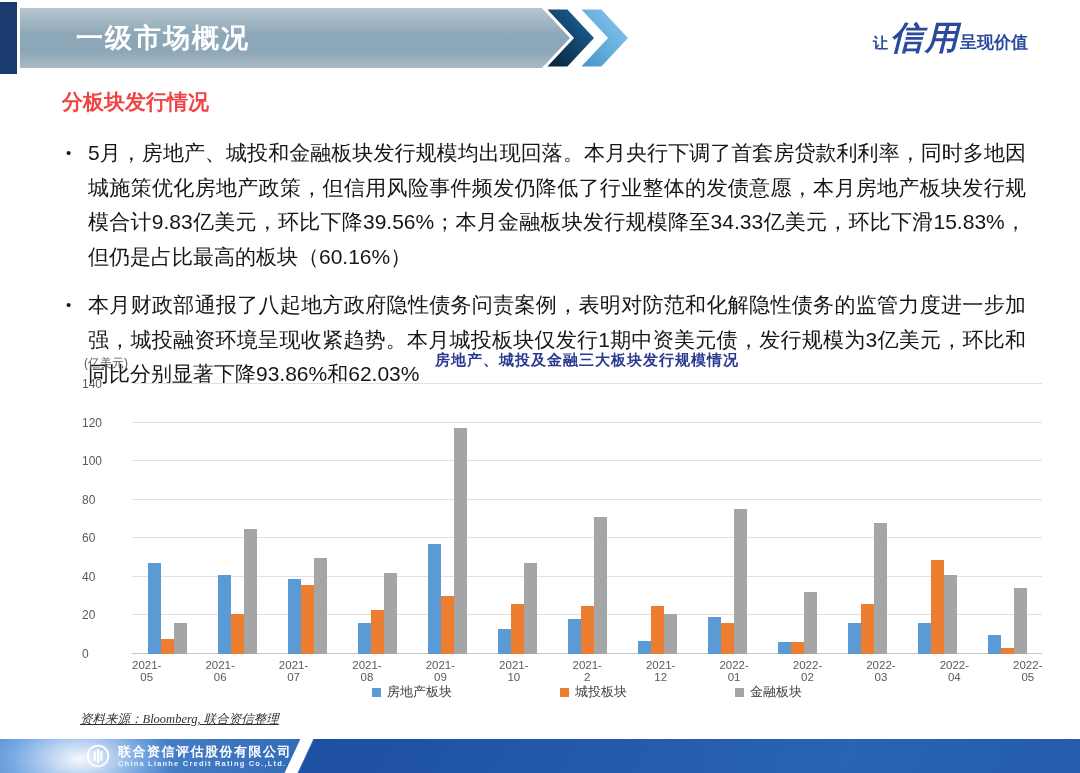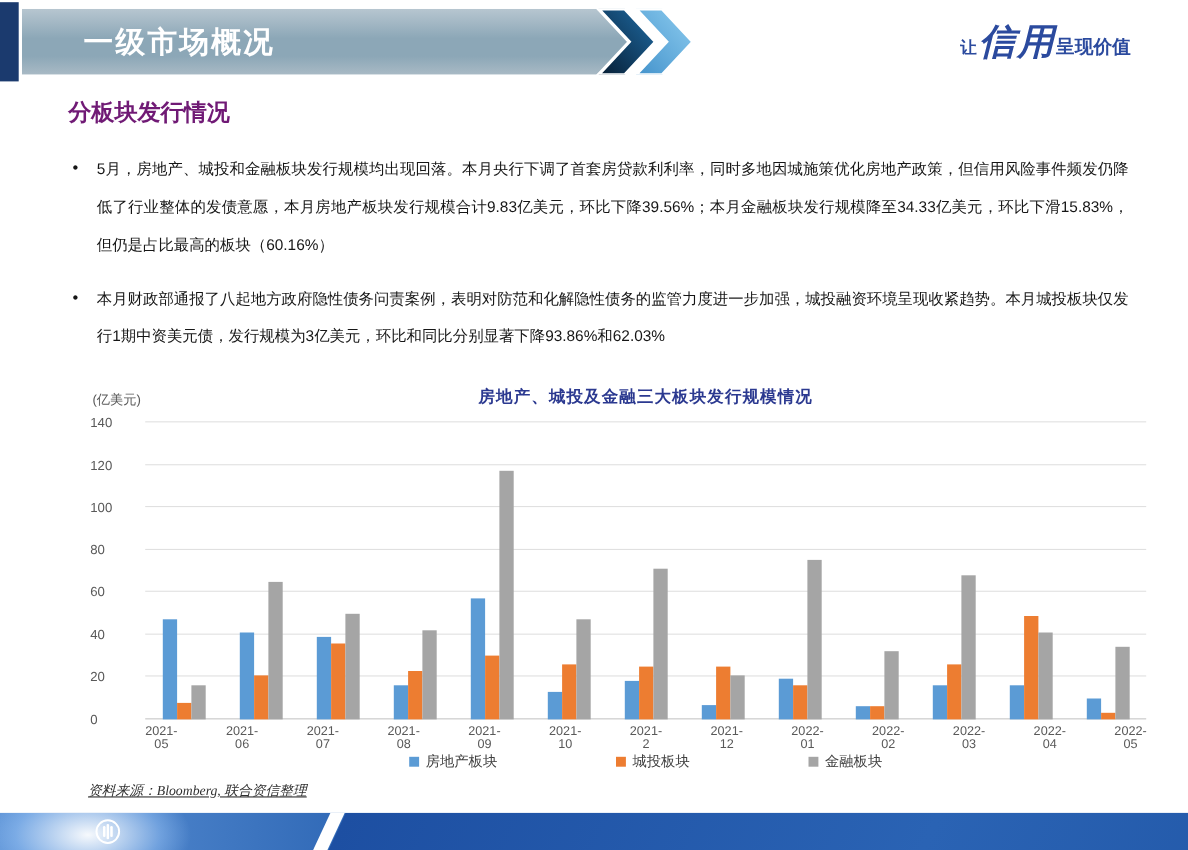--- a/index.html
+++ b/index.html
@@ -14,23 +14,23 @@
   .banner-title{position:absolute;left:56px;top:0;line-height:60px;color:#ffffff;
           font-size:27px;font-weight:bold;letter-spacing:2px;}
   .chevrons{position:absolute;left:542px;top:8px;}
   .tagline{position:absolute;right:52px;top:16px;display:flex;align-items:center;color:#2b4a9e;}
   .tagline .pre{font-size:15px;font-weight:bold;margin-right:2px;margin-top:10px;}
   .tagline .brand{font-size:33px;font-weight:bold;font-style:italic;
           font-family:"Liberation Serif","DejaVu Serif",serif;letter-spacing:2px;}
   .tagline .suf{font-size:17px;font-weight:bold;margin-top:8px;}
 
   
-  .section-heading{position:absolute;left:62px;top:88px;font-size:21px;font-weight:bold;color:#701a75;}
+  .section-heading{position:absolute;left:62px;top:88px;font-size:21px;font-weight:bold;color:#ef4444;}
   .bullets{position:absolute;left:64px;top:136px;width:962px;list-style:none;margin:0;padding:0;}
-  .bullets li{position:relative;padding-left:24px;font-size:14px;line-height:34.5px;
+  .bullets li{position:relative;padding-left:24px;font-size:21px;line-height:34.5px;
           color:#161616;text-align:justify;}
   .bullets li + li{margin-top:14px;}
   .bullets li::before{content:"\2022";position:absolute;left:2px;top:0;font-size:15px;color:#161616;}
 
   
   .chart-title{position:absolute;left:132px;top:351px;width:910px;text-align:center;
           font-size:15px;font-weight:bold;color:#2b3990;letter-spacing:1px;}
   .unit-label{position:absolute;left:84px;top:355px;font-size:12px;color:#595959;}
   .yaxis{position:absolute;left:82px;top:384px;width:42px;height:270px;}
   .ytick{position:absolute;right:0;width:42px;height:14px;line-height:14px;text-align:left;
@@ -225,16 +225,20 @@
     <div class="flare"></div>
     <div class="right-band"></div>
     <div class="stripe"></div>
     <div class="footer-content">
       <svg width="24" height="24" viewBox="0 0 24 24">
         <circle cx="12" cy="12" r="10.3" fill="none" stroke="#ffffff" stroke-width="1.8"></circle>
         <rect x="7.6" y="7" width="2.3" height="10" rx="1" fill="#ffffff"></rect>
         <rect x="10.9" y="5" width="2.3" height="14" rx="1" fill="#ffffff"></rect>
         <rect x="14.2" y="7" width="2.3" height="10" rx="1" fill="#ffffff"></rect>
       </svg>
+      <div class="company-text">
+        <div class="cn">联合资信评估股份有限公司</div>
+        <div class="en">China Lianhe Credit Rating Co.,Ltd.</div>
+      </div>
     </div>
   </div>
 
 </div>
 
 </body></html>

